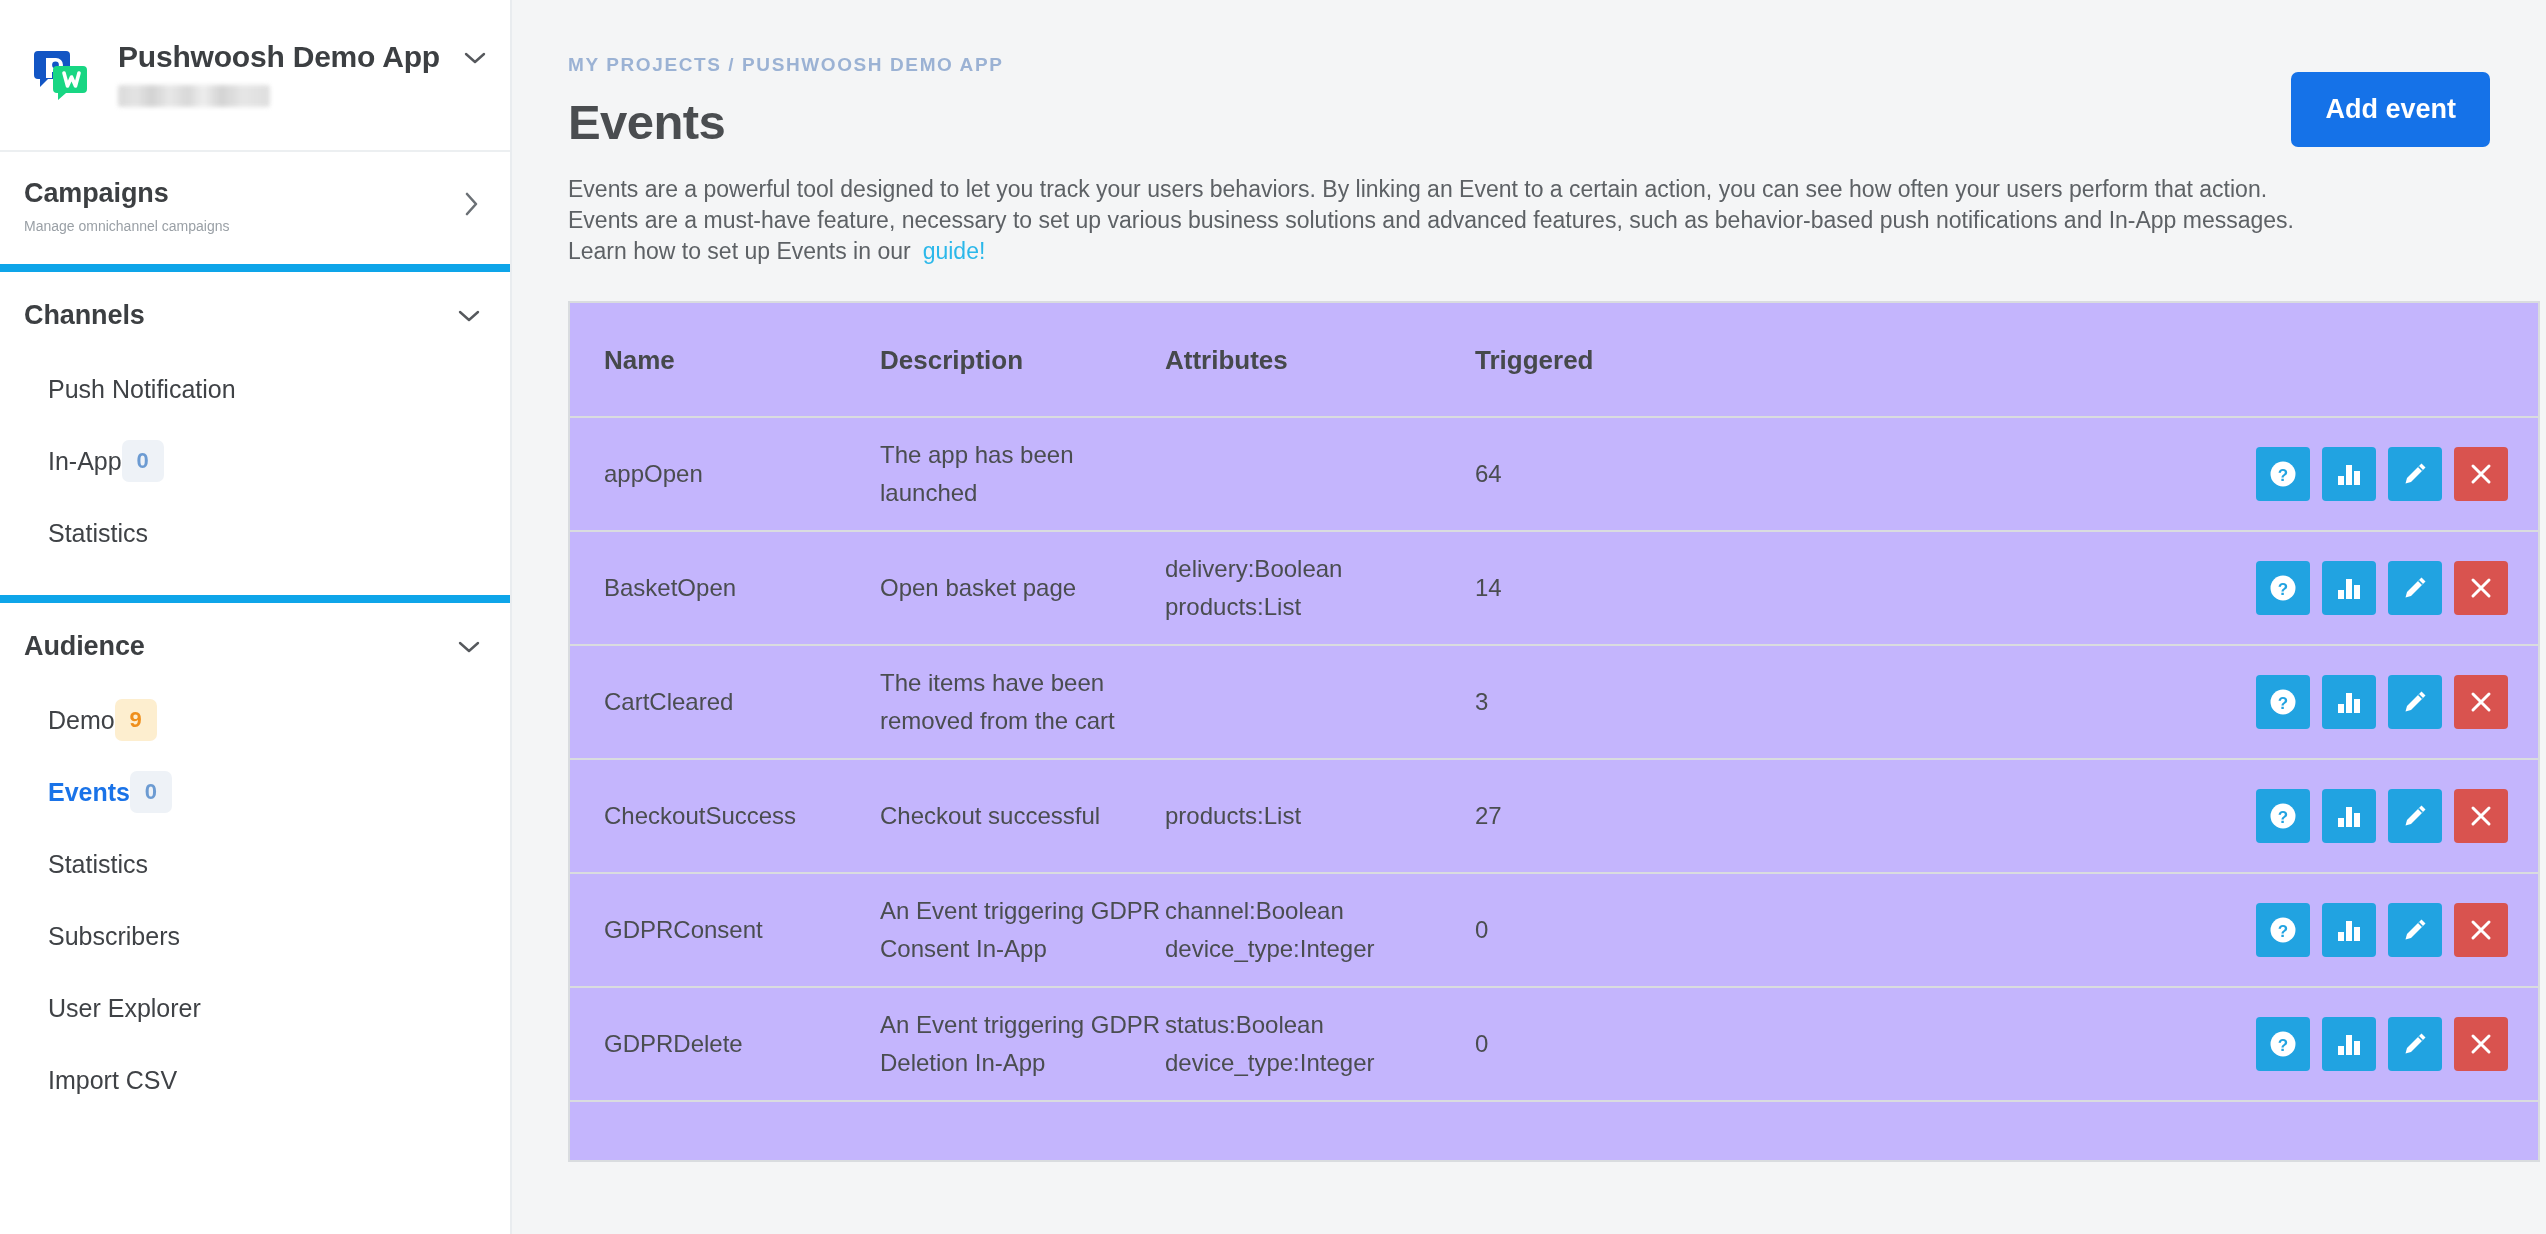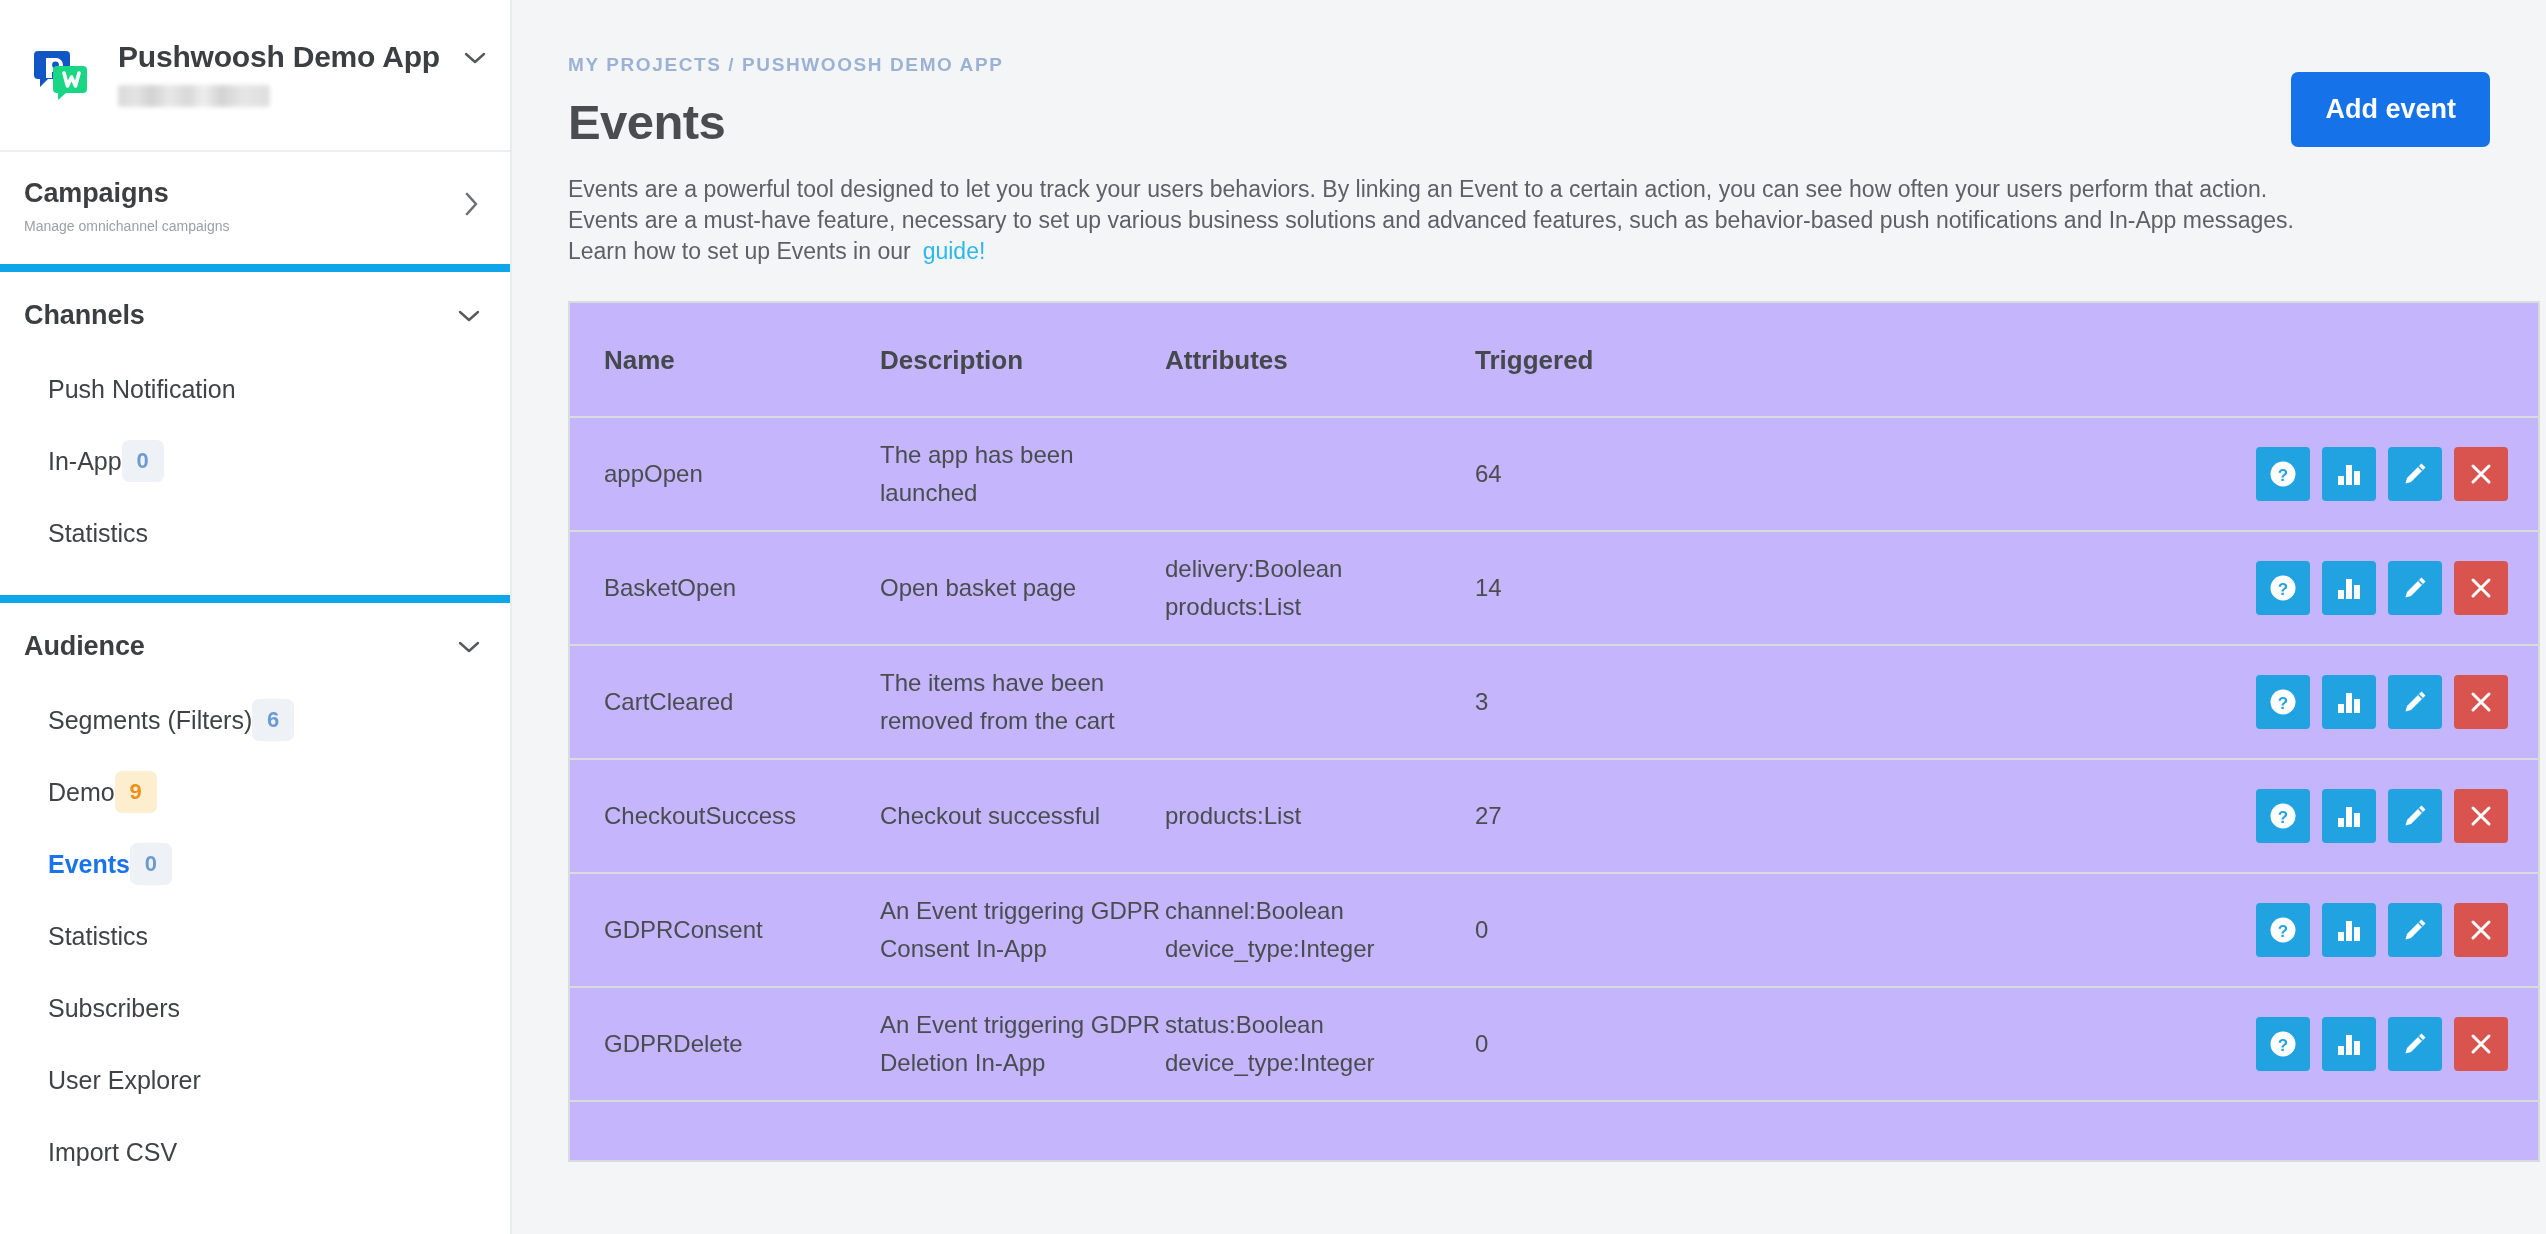--- a/index.html
+++ b/index.html
@@ -264,24 +264,20 @@
       <div class="group-header">
         <span class="group-title">Audience</span>
         <span class="chev-down">
           <svg width="22" height="14" viewBox="0 0 22 14">
               <path d="M2 3 L11 11 L20 3" fill="none" stroke="#56595d" stroke-width="2.4" stroke-linecap="round" stroke-linejoin="round"></path>
             </svg>
         </span>
       </div>
       <div class="nav-list">
         <div class="nav-item">
-          <span class="nav-label">Segments (Filters)</span>
-          <span class="badge blue">6</span>
-        </div>
-        <div class="nav-item">
           <span class="nav-label">Demo</span>
           <span class="badge orange">9</span>
         </div>
         <div class="nav-item active">
           <span class="nav-label">Events</span>
           <span class="badge blue">0</span>
         </div>
         <div class="nav-item">
           <span class="nav-label">Statistics</span>
         </div>

